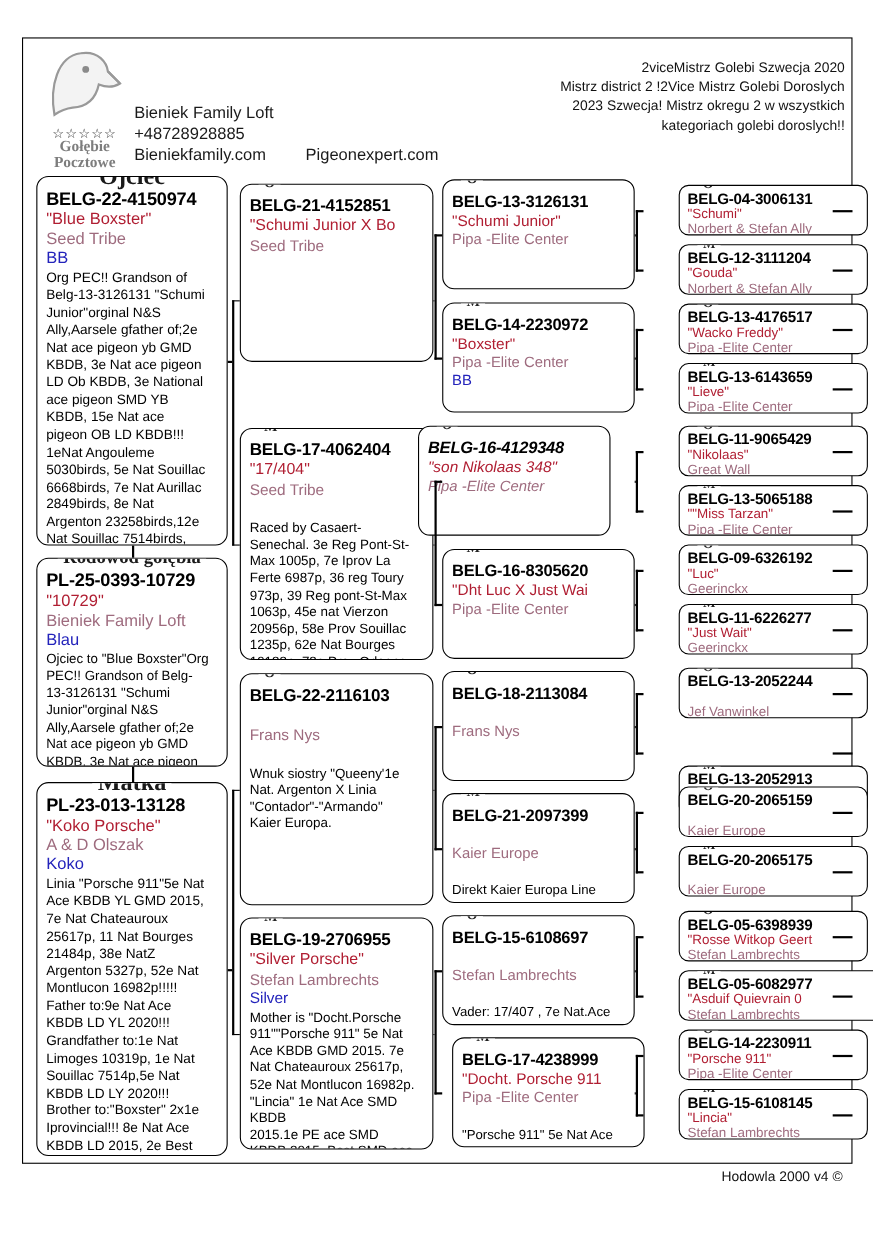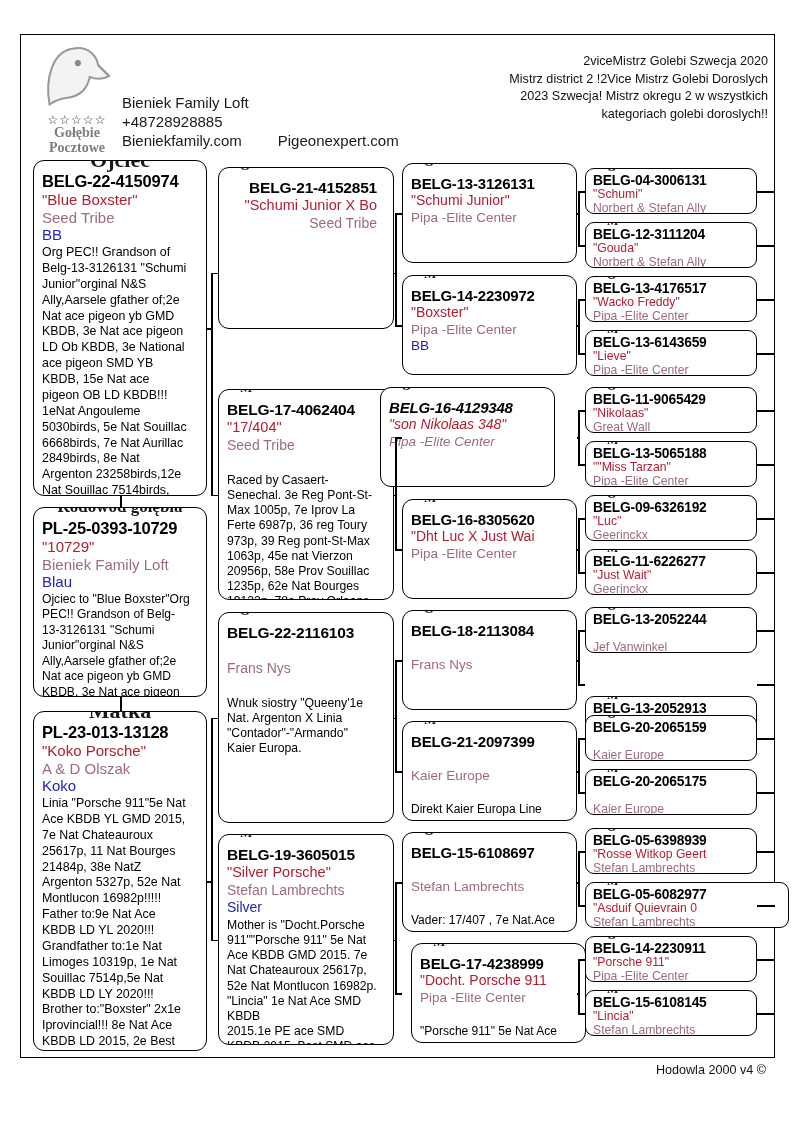--- a/index.html
+++ b/index.html
@@ -31,21 +31,21 @@
   .ring { font-weight:bold; font-size:15.5px; letter-spacing:-.2px; margin-top:4px; }
   .name { color:var(--name-red); font-size:14.5px; min-height:18px; white-space:nowrap; }
   .loft { color:var(--loft-mauve); font-size:14px; min-height:17px; white-space:nowrap; }
   .colorline { color:var(--color-blue); font-size:14px; min-height:17px; }
   .desc { font-size:12.2px; line-height:1.24; margin-top:2px; white-space:pre-line; }
   .col1 .ring { font-size:16.5px; }
   .col1 .name, .col1 .loft, .col1 .colorline { font-size:15px; }
   .col1 .desc { font-size:12.4px; line-height:1.28; }
   .g3 .ring { font-size:15px; } .g3 .name{font-size:14px;} .g3 .loft,.g3 .colorline{font-size:13.5px; min-height:16px;}
   .g3 .desc { font-size:12px; }
-  .tiny { border-radius:9px; padding:2px 6px 2px 7px; }
+  .tiny { border-radius:9px; padding:2px 6px 2px 7px;margin-left:32px; }
   .tiny .ring { font-size:13.8px; margin-top:2px; }
   .tiny .name { font-size:12.2px; min-height:14px; line-height:1.1; }
   .tiny .loft { font-size:12.2px; min-height:14px; line-height:1.1; }
   .tiny .sex { top:-9px; font-size:12px; }
 
   .cline { position:absolute; background:#000; }
 
   .footer { position:absolute; right:28px; top:1063px; font-size:12.6px; color:#111; }
 </style>
 </head>
@@ -97,21 +97,21 @@
   <section class="pbox col1" id="mother" style="left:33px; top:711px; width:174px; height:340px;">
     <span class="boxlabel">Matka</span>
     <div class="ring">PL-23-013-13128</div>
     <div class="name">"Koko Porsche"</div>
     <div class="loft">A &amp; D Olszak</div>
     <div class="colorline">Koko</div>
     <div class="desc">Linia "Porsche 911"5e Nat Ace KBDB YL GMD 2015, 7e Nat Chateauroux 25617p, 11 Nat Bourges 21484p, 38e NatZ Argenton 5327p, 52e Nat Montlucon 16982p!!!!! Father to:9e Nat Ace KBDB LD YL 2020!!! Grandfather to:1e Nat Limoges 10319p, 1e Nat Souillac 7514p,5e Nat KBDB LD LY 2020!!! Brother to:"Boxster" 2x1e Iprovincial!!! 8e Nat Ace KBDB LD 2015, 2e Best YL 3LD races 2015!!!</div>
   </section>
 
   <div class="footer">Hodowla 2000 v4 ©</div>
-<section class="pbox g2" id="g2-0" style="left: 218px; top: 167px; width: 176px; height: 162px; text-align: right;">
+<section class="pbox g2" id="g2-0" style="left: 218px; top: 167px; width: 176px; height: 162px;">
     <span class="sex">O</span>
     <div class="ring">BELG-21-4152851</div>
     <div class="name">"Schumi Junior X Bo</div>
     <div class="loft">Seed Tribe</div>
     <div class="colorline"></div>
     <div class="desc"></div>
   </section>
     <section class="pbox g2" id="g2-1" style="left: 218px; top: 389px; width: 176px; height: 211px;">
     <span class="sex">M</span>
     <div class="ring">BELG-17-4062404</div>
@@ -124,21 +124,21 @@
     <section class="pbox g2" id="g2-2" style="left: 218px; top: 612px; width: 176px; height: 211px;">
     <span class="sex">O</span>
     <div class="ring">BELG-22-2116103</div>
     <div class="name"></div>
     <div class="loft">Frans Nys</div>
     <div class="colorline"></div>
     <div class="desc">Wnuk siostry "Queeny'1e Nat. Argenton X Linia "Contador"-"Armando" Kaier Europa.</div>
   </section>
     <section class="pbox g2" id="g2-3" style="left: 218px; top: 834px; width: 176px; height: 211px;">
     <span class="sex">M</span>
-    <div class="ring">BELG-19-3605015</div>
+    <div class="ring">BELG-19-2706955</div>
     <div class="name">"Silver Porsche"</div>
     <div class="loft">Stefan Lambrechts</div>
     <div class="colorline">Silver</div>
     <div class="desc">Mother is "Docht.Porsche 911""Porsche 911" 5e Nat Ace KBDB GMD 2015.  7e Nat Chateauroux 25617p, 52e Nat Montlucon 16982p.
 "Lincia" 1e Nat Ace SMD KBDB
 2015.1e PE ace SMD KBDB 2015. Best SMD ace KBDB in</div>
   </section>
     <section class="pbox g3" id="g3-0" style="left: 402px; top: 163px; width: 175px; height: 100px;">
     <span class="sex">O</span>
     <div class="ring">BELG-13-3126131</div>

